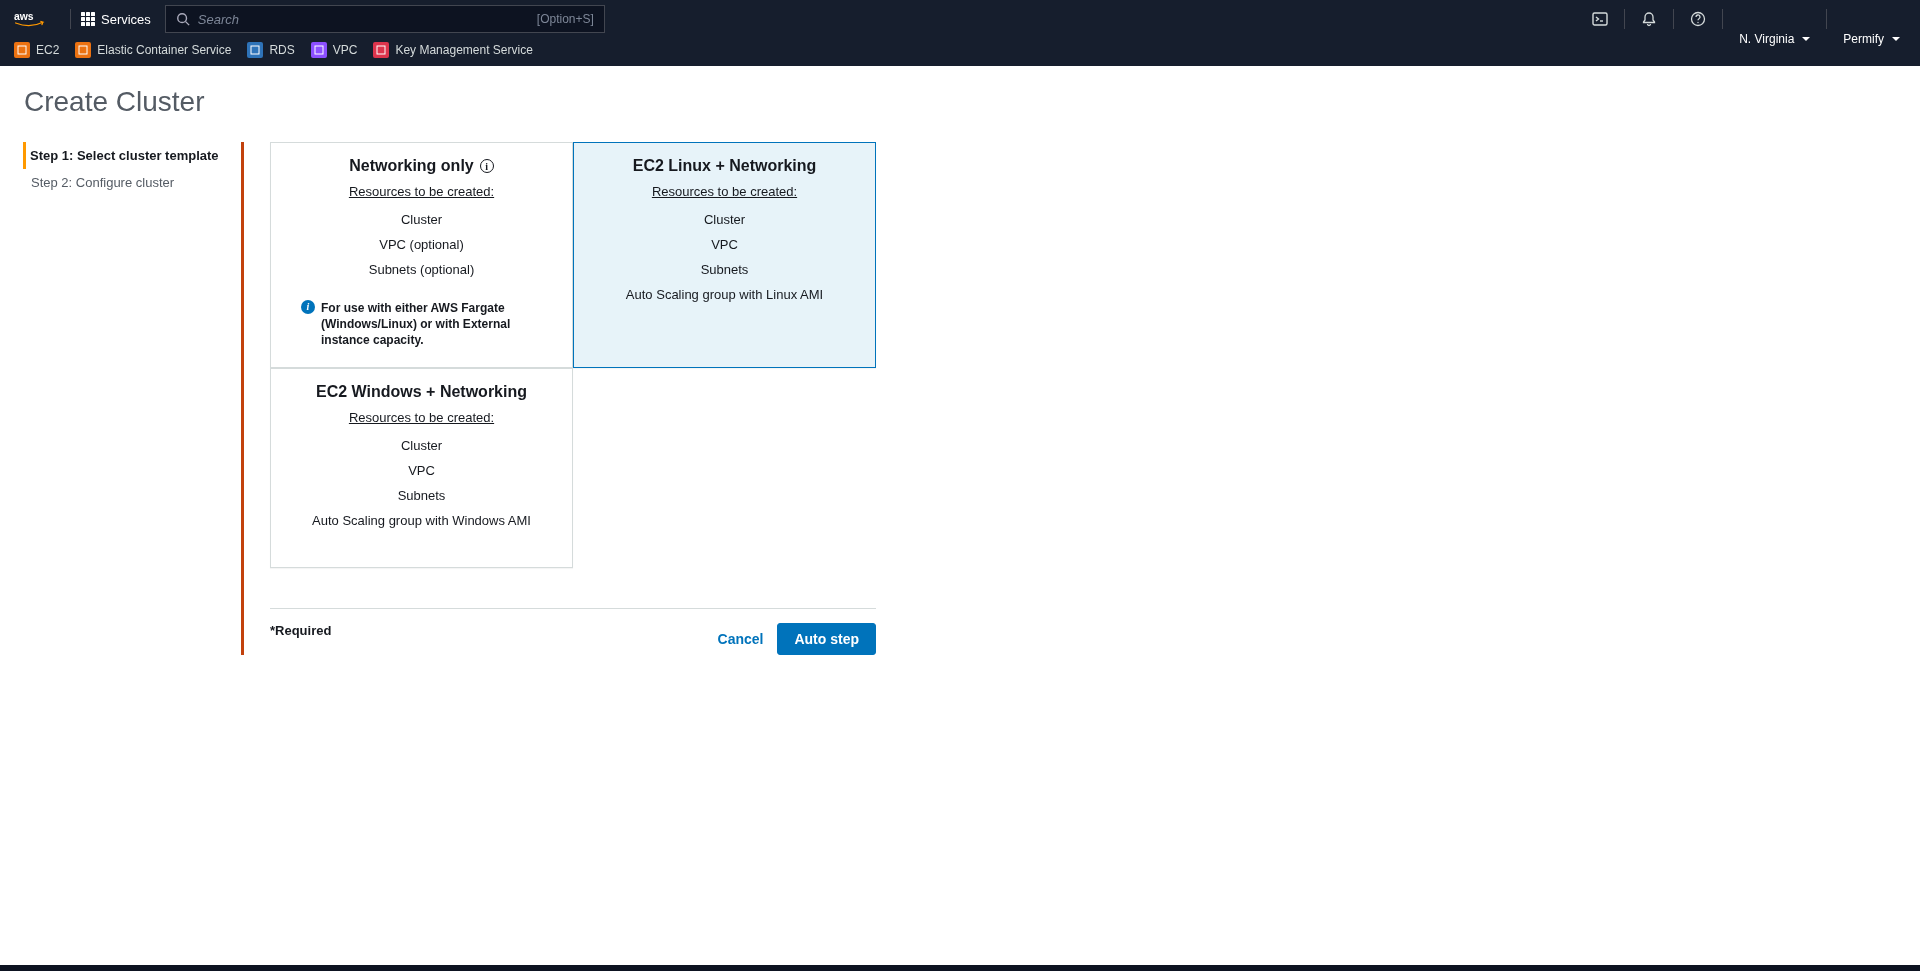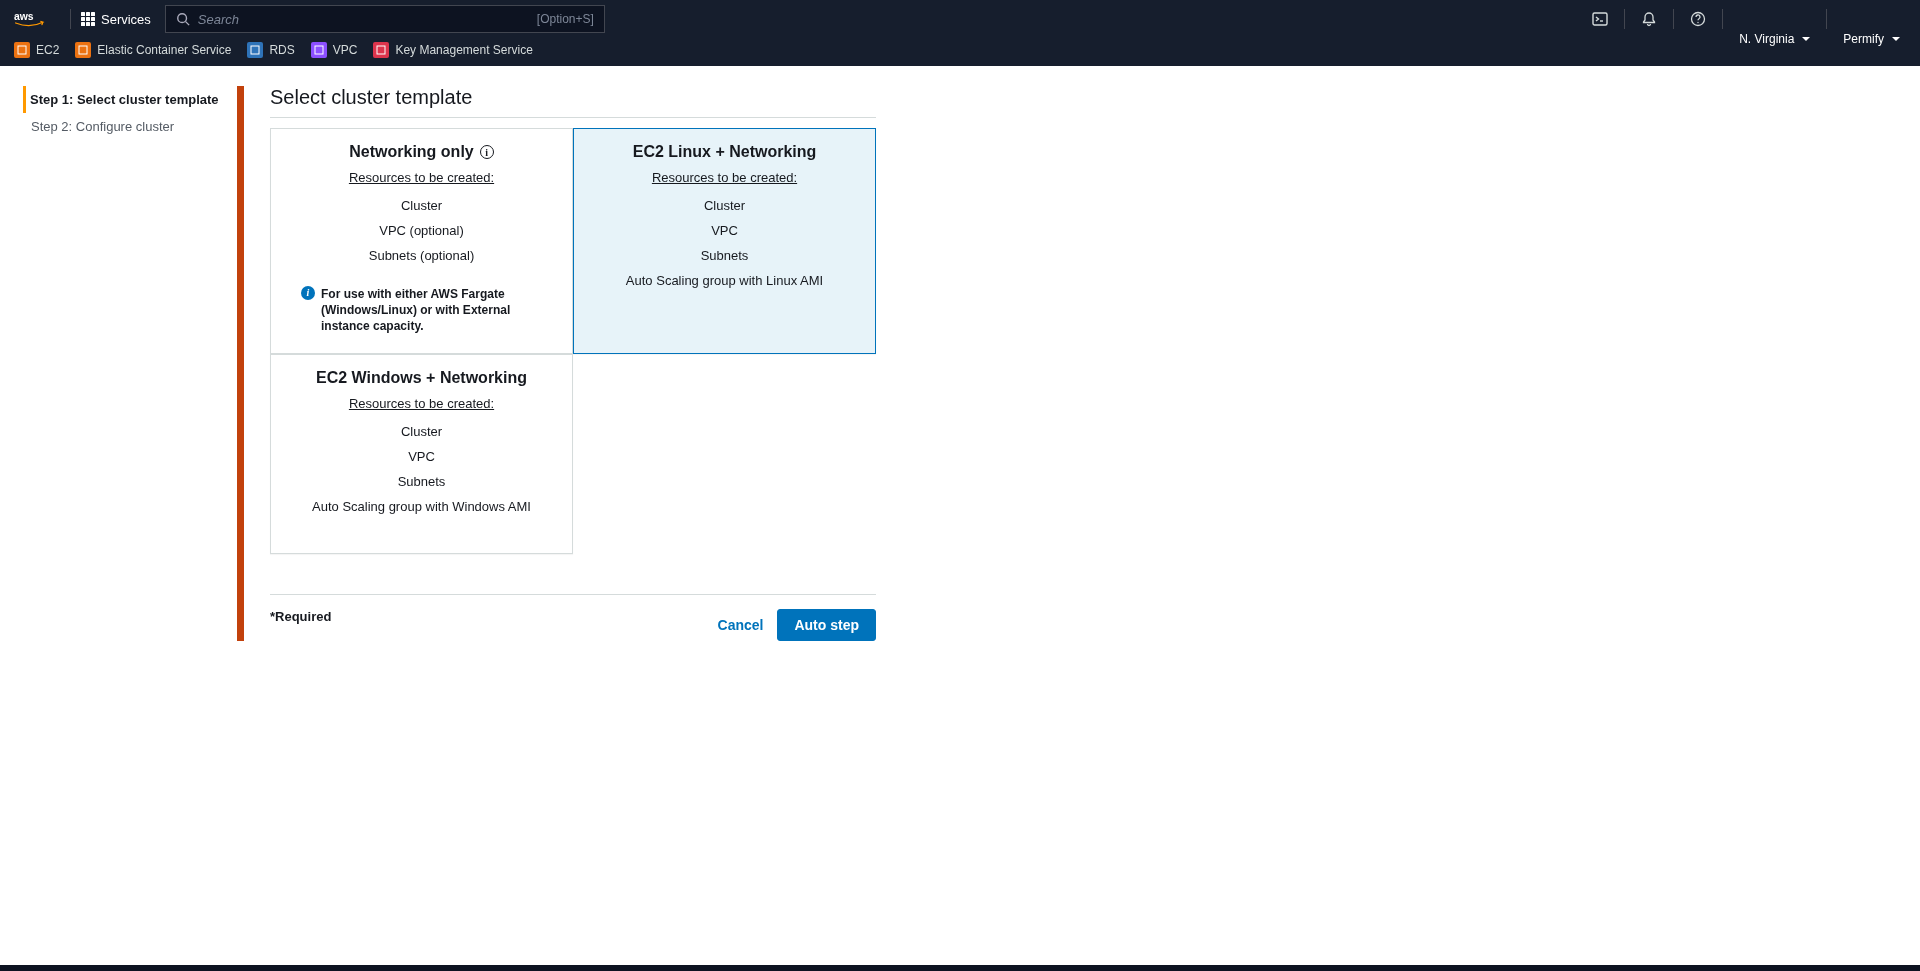--- a/index.html
+++ b/index.html
@@ -26,21 +26,21 @@
   
   .svc-bar { background: #161e2d; height: 28px; display: flex; align-items: center; padding: 0 14px 4px 14px; gap: 16px; }
   .svc-item { display: flex; align-items: center; gap: 6px; font-size: 12px; color: #d5dbdb; cursor: pointer; }
   .svc-badge { width: 16px; height: 16px; border-radius: 2px; display:flex;align-items:center;justify-content:center; }
   .svc-badge svg { width: 10px; height: 10px; }
   
   
   .page { padding: 20px 24px 40px 24px; max-width: 900px; }
   .page-title { font-size: 28px; font-weight: 400; color: #545b64; margin-bottom: 24px; }
   .cols { display: flex; }
-  .side { width: 220px; border-right: 7px solid #c2410c; padding-right: 10px; }
+  .side { width: 220px; border-right: 3px solid #c2410c; padding-right: 10px; }
   .step { font-size: 13px; padding: 6px 6px; color: #545b64; cursor: pointer; }
   .step.active { font-weight: 700; color: #16191f; border-left: 3px solid #ff9900; padding-left: 4px; margin-left: -1px;}
   .step:not(.active){ padding-left: 7px; }
   .main { flex: 1; padding-left: 26px; max-width: 640px;}
   .section-title { font-size: 20px; font-weight: 400; color: #16191f; padding-bottom: 8px; border-bottom: 1px solid #d5dbdb; margin-bottom: 10px; }
   .section-desc { font-size: 13px; color: #545b64; line-height: 1.45; margin-bottom: 14px; }
   
   .cards { display: grid; grid-template-columns: 1fr 1fr; }
   .card { border: 1px solid #d5dbdb; padding: 14px 14px 18px 14px; text-align: center; cursor: pointer; background:#fff; min-height: 200px; box-shadow: 0 1px 1px rgba(0,0,0,.04); }
   .card.selected { border: 1.5px solid #0073bb; background: #e7f3f9; }
@@ -165,27 +165,27 @@
       <span class="svc-badge" style="background: rgb(221, 52, 76);">
         <svg viewBox="0 0 10 10">
           <rect x="1" y="1" width="8" height="8" fill="none" stroke="#fff" stroke-width="1"></rect>
         </svg>
       </span>
       <span>Key Management Service</span>
     </div>
   </div>
 
 <div class="page">
+  <h1 class="page-title">Create Cluster</h1>
   <div class="cols">
     <div class="side" id="steps">
         <div class="step active">Step 1: Select cluster template</div>
         <div class="step">Step 2: Configure cluster</div>
       </div>
     <div class="main">
-      <h2 class="section-title">Select cluster template</h2>
       <div class="cards" id="cards">
           <div class="card"><h3>
               <span>Networking only</span>
               <span class="info-inline">i</span>
             </h3><div class="resources-label">Resources to be created:</div><div class="res-list">
               <div>Cluster</div>
               <div>VPC (optional)</div>
               <div>Subnets (optional)</div>
             </div><div class="note">
               <span class="info-circle">i</span>

